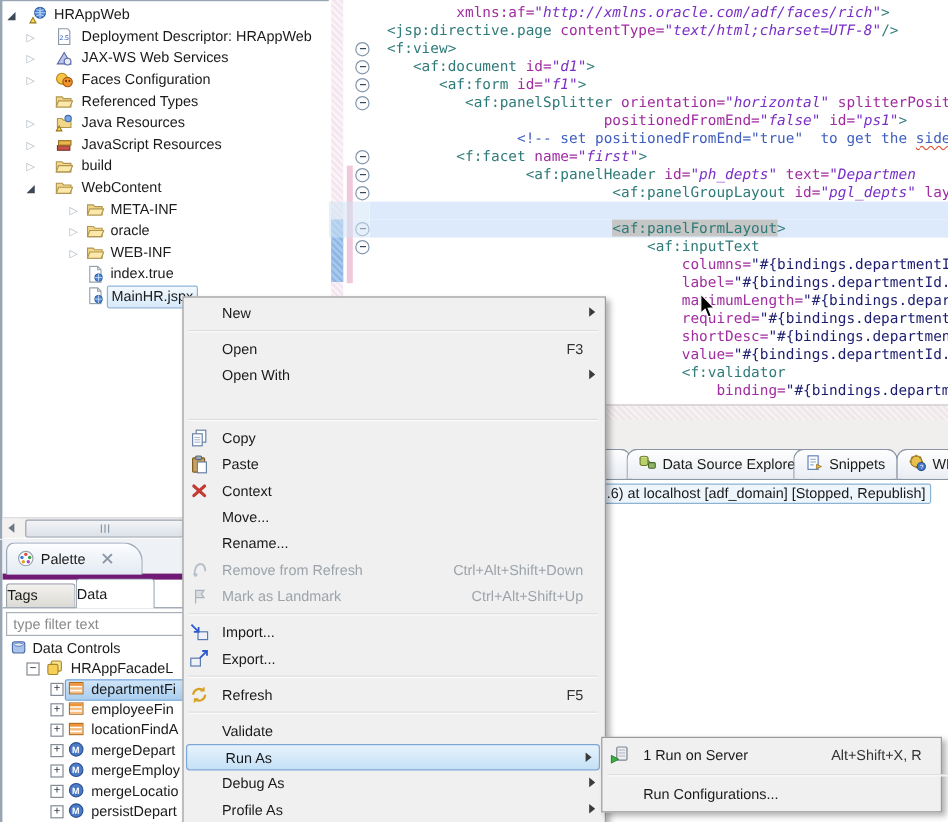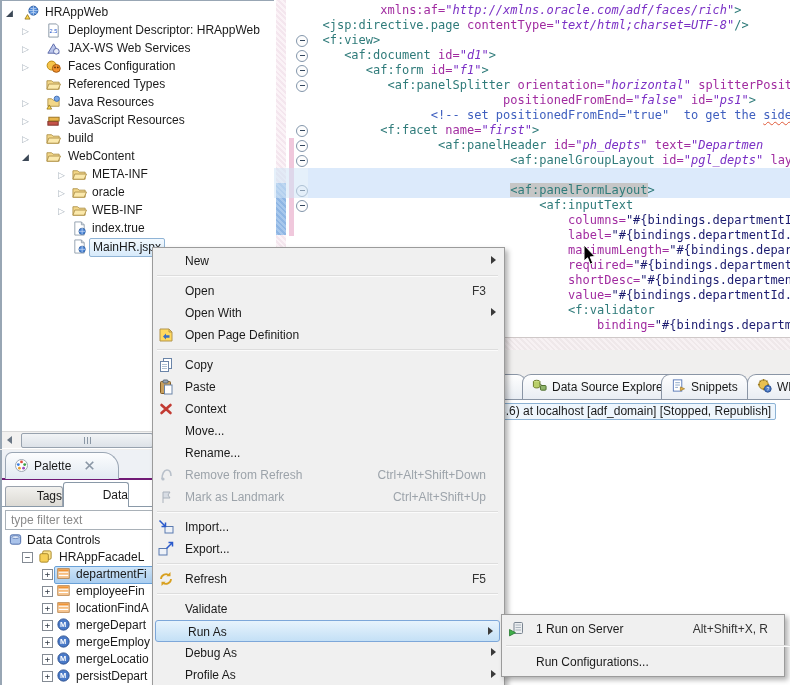--- a/index.html
+++ b/index.html
@@ -22,28 +22,28 @@
   .hscroll{position:absolute;left:0;top:430px;width:270px;height:16px;background:#f2f1f0;border-top:1px solid #d8d8d8;}
   .hs-btn{position:absolute;left:0;top:0;width:16px;height:16px;background:#f2f1f0;}
   .hs-btn:after{content:"";position:absolute;left:5px;top:4px;width:0;height:0;
     border-right:5px solid #6a7684;border-top:4px solid transparent;border-bottom:4px solid transparent;}
   .hs-thumb{position:absolute;left:19px;top:1px;width:130px;height:13px;background:linear-gradient(#f2f4f6,#dde2e8);
     border:1px solid #98a2ae;border-radius:2px;}
   .hs-grip{position:absolute;left:50%;top:3px;width:1px;height:7px;background:#8a97a5;box-shadow:3px 0 #8a97a5,-3px 0 #8a97a5;}
   
   #palette{left:0;top:450px;width:274px;height:235px;background:#fff;
     border-left:2px solid #98a6b4;overflow:hidden;}
-  #palette-header{position:absolute;left:0;top:0;width:274px;height:28px;background:#eef1f5;border-bottom:2px solid #701a75;}
+  #palette-header{position:absolute;left:0;top:0;width:274px;height:28px;background:#eef1f5;border-bottom:5px solid #701a75;}
   #palette-tab{position:absolute;left:3px;top:2px;width:112px;height:26px;background:linear-gradient(#fcfdfe,#e2eaf2);
     border:1px solid #9aa6b4;border-bottom:none;border-radius:7px 16px 0 0;}
   #palette-tab .ticon{left:8px;top:5px;}
   #palette-title{position:absolute;left:28px;top:6px;}
   #palette-close{position:absolute;left:76px;top:5px;width:15px;height:15px;}
   #palette-close svg{width:15px;height:15px;}
-  .ptab{position:absolute;text-align:right;border:1px solid #9aa2ac;border-bottom:none;border-radius:3px 3px 0 0;}
+  .ptab{position:absolute;text-align:left;border:1px solid #9aa2ac;border-bottom:none;border-radius:3px 3px 0 0;}
   #ptab-tags{left:3px;top:36px;width:56px;height:19px;line-height:19px;background:linear-gradient(#f2f1ee,#dcdad4);}
   #ptab-data{left:61px;top:32px;width:64px;height:24px;line-height:24px;background:#fff;border-color:#8a99a8;z-index:2;}
   #ptab-line{position:absolute;left:0;top:56px;width:274px;height:1px;background:#8a99a8;}
   #palette-filter{position:absolute;left:3px;top:60px;width:262px;height:18px;border:1px solid #a9b1b8;background:#fff;
     color:#8a8a8a;line-height:18px;padding-left:5px;}
   .pbox{position:absolute;top:3px;width:9px;height:9px;border:1px solid #848b94;background:#fff;font-size:9px;line-height:8px;
     text-align:center;color:#303a46;font-family:"DejaVu Sans Mono",monospace;}
   
   #editor{left:274px;top:0;width:516px;height:350px;background:#fff;overflow:hidden;}
   #ed-track{position:absolute;left:2px;top:0;width:10px;height:336px;background:#f4e6ee;
@@ -444,28 +444,20 @@
       </div>
       <div class="msep" style="top: 27px;"></div>
       <div class="mitem" style="top: 32px; height: 22px;">
         <span class="mlabel">Open</span>
         <span class="mshort">F3</span>
       </div>
       <div class="mitem" style="top: 54px; height: 22px;">
         <span class="mlabel">Open With</span>
         <span class="marrow"></span>
       </div>
-      <div class="mitem" style="top: 76px; height: 22px;">
-        <span class="micon"><svg viewBox="0 0 16 16">
-            <path d="M2 2h9l3 3v9H2z" fill="#ffd95e" stroke="#b2954e"></path>
-            <path d="M11 2v3h3" fill="none" stroke="#b2954e"></path>
-            <path d="M5 9.5l3-3v1.8h3.5v2.4H8v1.8z" fill="#3a6ec0"></path>
-          </svg></span>
-        <span class="mlabel">Open Page Definition</span>
-      </div>
       <div class="msep" style="top: 101px;"></div>
       <div class="mitem" style="top: 106px; height: 22px;">
         <span class="micon"><svg viewBox="0 0 16 16">
             <rect x="5.5" y="1.5" width="8" height="10" fill="#fff" stroke="#6a84a8"></rect>
             <rect x="2.5" y="4.5" width="8" height="10" fill="#fff" stroke="#6a84a8"></rect>
             <path d="M4 7.5h5M4 9.5h5M4 11.5h5" stroke="#9ab0c8" stroke-width=".8"></path>
           </svg></span>
         <span class="mlabel">Copy</span>
       </div>
       <div class="mitem" style="top: 128px; height: 22px;">

